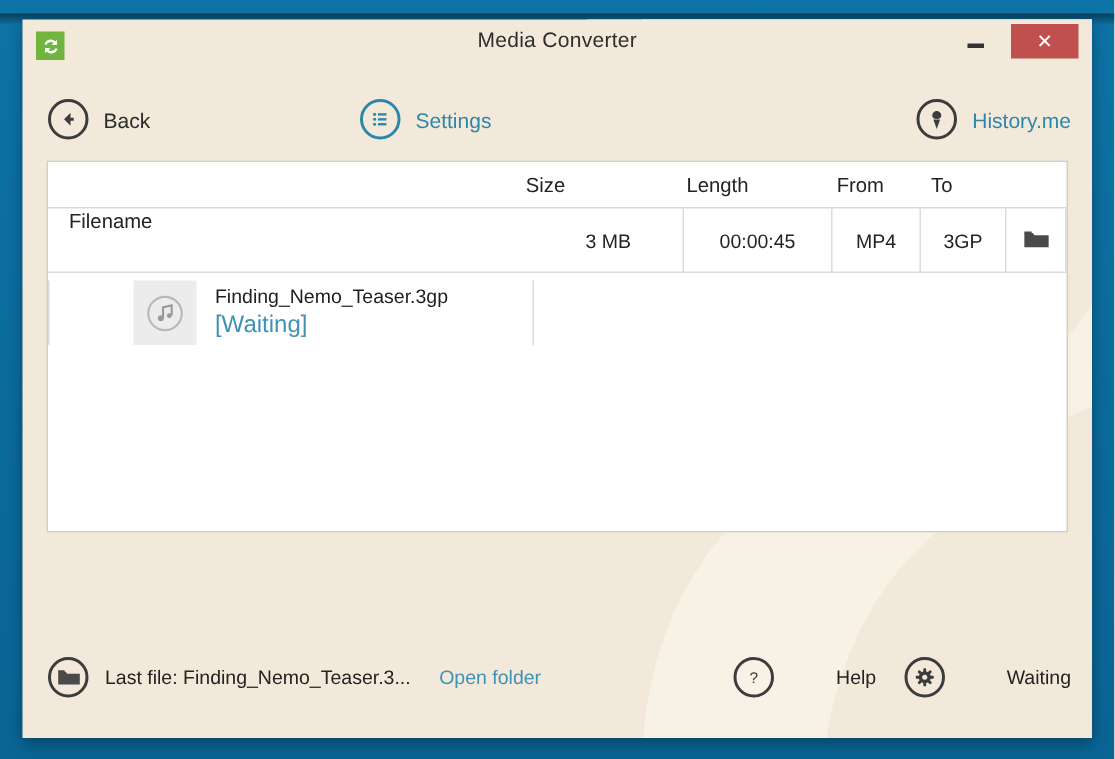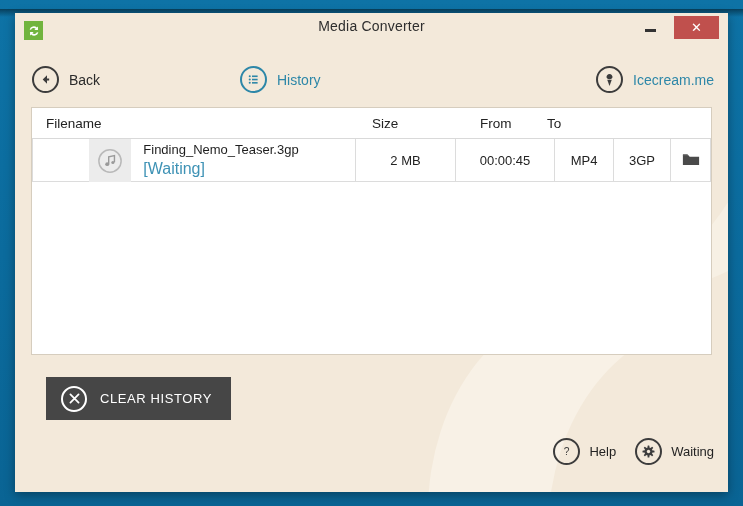--- a/index.html
+++ b/index.html
@@ -179,21 +179,21 @@
   }
   #list-header {
     display: flex;
     height: 31px;
     border-bottom: 1px solid #d9d9d9;
     align-items: center;
     font-size: 13.5px;
     color: #232323;
     box-sizing: border-box;
   }
-  .col-filename { width: 324px; padding-left: 14px; box-sizing: border-box; }
+  .col-filename { width: 324px; padding-left: 14px; box-sizing: border-box; margin-top: 48px; }
   .col-size     { width: 100px; text-align: center; }
   .col-length   { width: 99px;  text-align: center; }
   .col-from     { width: 59px;  text-align: center; }
   .col-to       { width: 57px;  text-align: center; }
   .col-open     { width: 40px;  text-align: center; }
   #list-header .col-size,
   #list-header .col-length,
   #list-header .col-from,
   #list-header .col-to { text-align: left; }
   #list-header .col-size { padding-left: 16px; }
@@ -307,20 +307,21 @@
   }
   #bottom-right-group .grp {
     display: flex;
     align-items: center;
     gap: 9px;
     margin-left: 9px;
   }
   #bottom-right-group .lbl {
     font-size: 13px;
     color: #232323;
+    margin-left: 32px;
   }
 </style>
 </head>
 <body>
 
 <div id="desktop">
   <div id="desktop-shadow-band"></div>
 
   <div id="window">
 
@@ -364,85 +365,88 @@
         <span class="circle-icon teal">
           <svg width="15" height="15" viewBox="0 0 16 16" aria-hidden="true">
             <circle cx="4" cy="4.5" r="1.1" fill="#2d87a8"></circle>
             <circle cx="4" cy="8" r="1.1" fill="#2d87a8"></circle>
             <circle cx="4" cy="11.5" r="1.1" fill="#2d87a8"></circle>
             <rect x="6.4" y="3.7" width="6" height="1.7" fill="#2d87a8"></rect>
             <rect x="6.4" y="7.2" width="6" height="1.7" fill="#2d87a8"></rect>
             <rect x="6.4" y="10.7" width="6" height="1.7" fill="#2d87a8"></rect>
           </svg>
         </span>
-        <span class="tb-label teal">History</span>
+        <span class="tb-label teal">Settings</span>
       </div>
 
       <div class="tb-item" id="tb-site">
         <span class="circle-icon">
           <svg width="15" height="16" viewBox="0 0 16 16" aria-hidden="true">
             <path d="M8 1.6c1.9 0 3.2 1.6 3.2 3.3 0 1.3-1 2.3-3.2 2.3S4.8 6.2 4.8 4.9C4.8 3.2 6.1 1.6 8 1.6z" fill="#3c3c3c"></path>
             <path d="M5.6 7.6h4.8L8 14.4z" fill="#3c3c3c"></path>
           </svg>
         </span>
-        <span class="tb-label teal">Icecream.me</span>
+        <span class="tb-label teal">History.me</span>
       </div>
     </div>
 
     <div id="list-panel">
 
       <div id="list-header">
         <div class="col-filename">Filename</div>
         <div class="col-size">Size</div>
+        <div class="col-length">Length</div>
         <div class="col-from">From</div>
         <div class="col-to">To</div>
         <div class="col-open"></div>
       </div>
 
       <div class="file-row">
         <div class="cell name col-filename">
           <span class="thumb-cell">
             <svg width="26" height="26" viewBox="0 0 28 28" aria-hidden="true">
               <circle cx="14" cy="14" r="12" fill="none" stroke="#b9b9b9" stroke-width="1.6"></circle>
               <circle cx="11" cy="17.4" r="2.1" fill="#9a9a9a"></circle>
               <circle cx="17.1" cy="15.6" r="1.7" fill="#9a9a9a"></circle>
               <path d="M12.6 17.4V9.6l6.2-1.5v7.3" fill="none" stroke="#9a9a9a" stroke-width="1.5"></path>
             </svg>
           </span>
           <span class="name-text">
             <span class="fn">Finding_Nemo_Teaser.3gp</span>
             <span class="status">[Waiting]</span>
           </span>
         </div>
-        <div class="cell col-size">2 MB</div>
+        <div class="cell col-size">3 MB</div>
         <div class="cell col-length">00:00:45</div>
         <div class="cell col-from">MP4</div>
         <div class="cell col-to">3GP</div>
         <div class="cell col-open">
           <span>
             <svg width="18" height="15" viewBox="0 0 20 16" aria-hidden="true">
               <path d="M1 3.4h6.2l1.3 1.6H19V14H1z" fill="#4a4a4a"></path>
               <path d="M1 2.2h5.4v1.6H1z" fill="#4a4a4a"></path>
             </svg>
           </span>
         </div>
       </div>
     </div>
 
-    <div id="clear-history">
-      <span class="circle-icon white">
-        <svg width="13" height="13" viewBox="0 0 14 14" aria-hidden="true">
-          <path d="M2.6 2.6 11.4 11.4M11.4 2.6 2.6 11.4" stroke="#ffffff" stroke-width="1.9" stroke-linecap="round"></path>
-        </svg>
-      </span>
-      <span class="label">CLEAR HISTORY</span>
-    </div>
 
     <div id="bottom-bar">
 
+      <div id="last-file-group">
+        <span class="circle-icon">
+          <svg width="16" height="13" viewBox="0 0 20 16" aria-hidden="true">
+            <path d="M1 3.4h6.2l1.3 1.6H19V14H1z" fill="#4a4a4a"></path>
+            <path d="M1 2.2h5.4v1.6H1z" fill="#4a4a4a"></path>
+          </svg>
+        </span>
+        <span id="last-file-text">Last file: Finding_Nemo_Teaser.3...</span>
+        <span id="open-folder-link">Open folder</span>
+      </div>
 
       <div id="bottom-right-group">
         <span class="grp">
           <span class="circle-icon">
             <svg width="15" height="15" viewBox="0 0 16 16" aria-hidden="true">
               <text x="8" y="12.2" text-anchor="middle" font-family="Liberation Sans, sans-serif" font-size="11" fill="#3c3c3c">?</text>
             </svg>
           </span>
           <span class="lbl">Help</span>
         </span>

